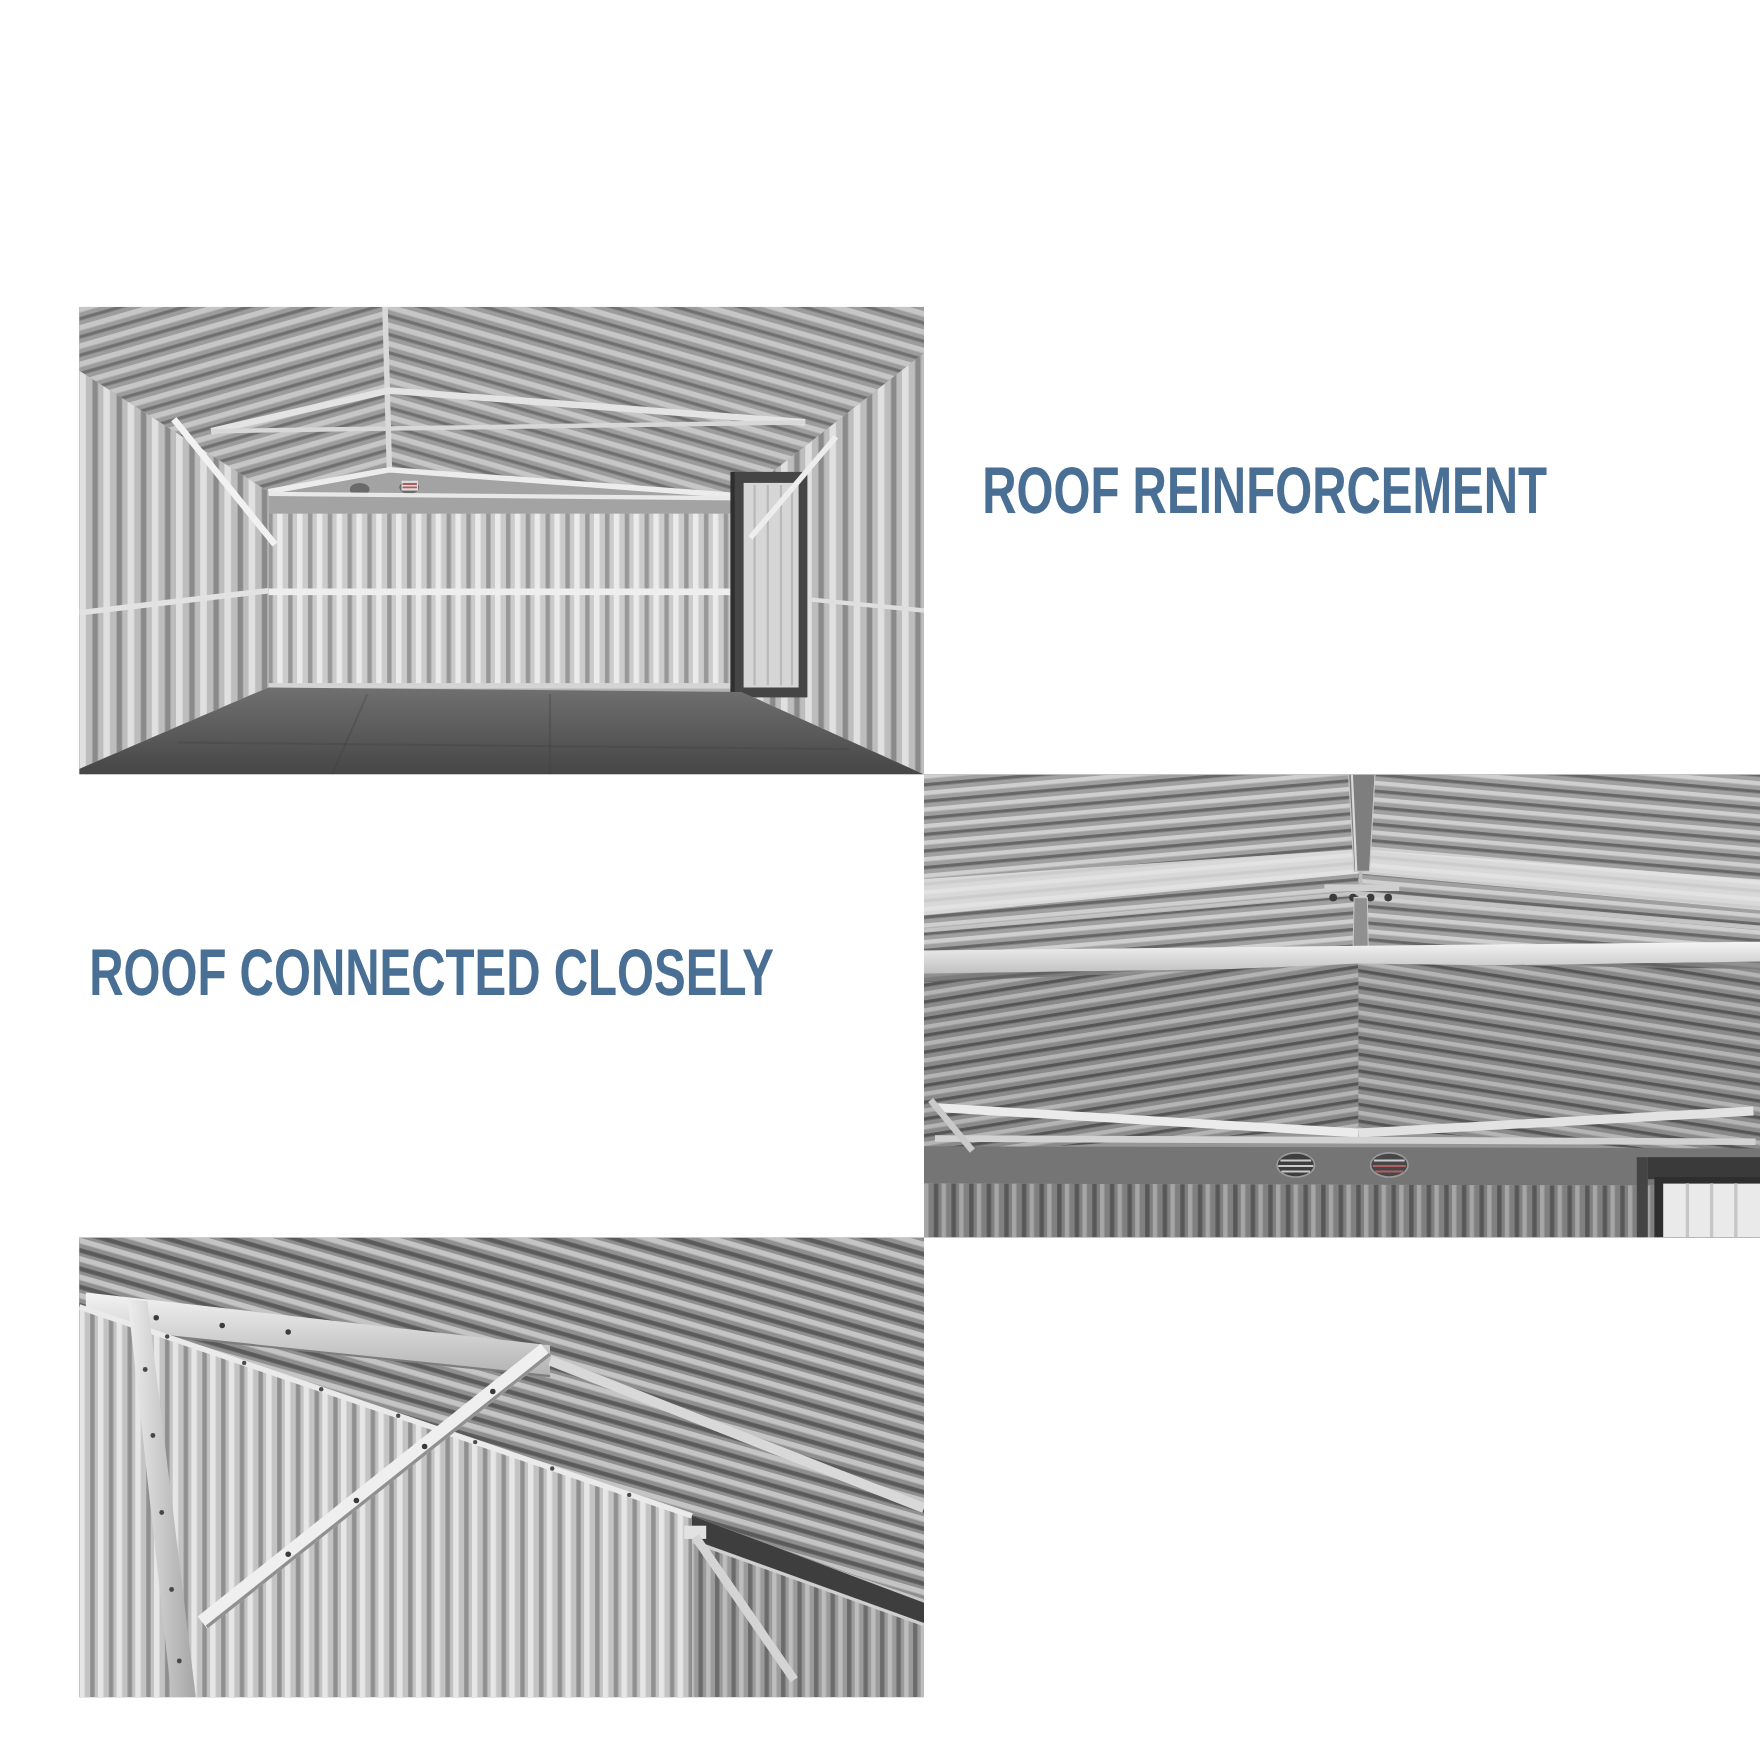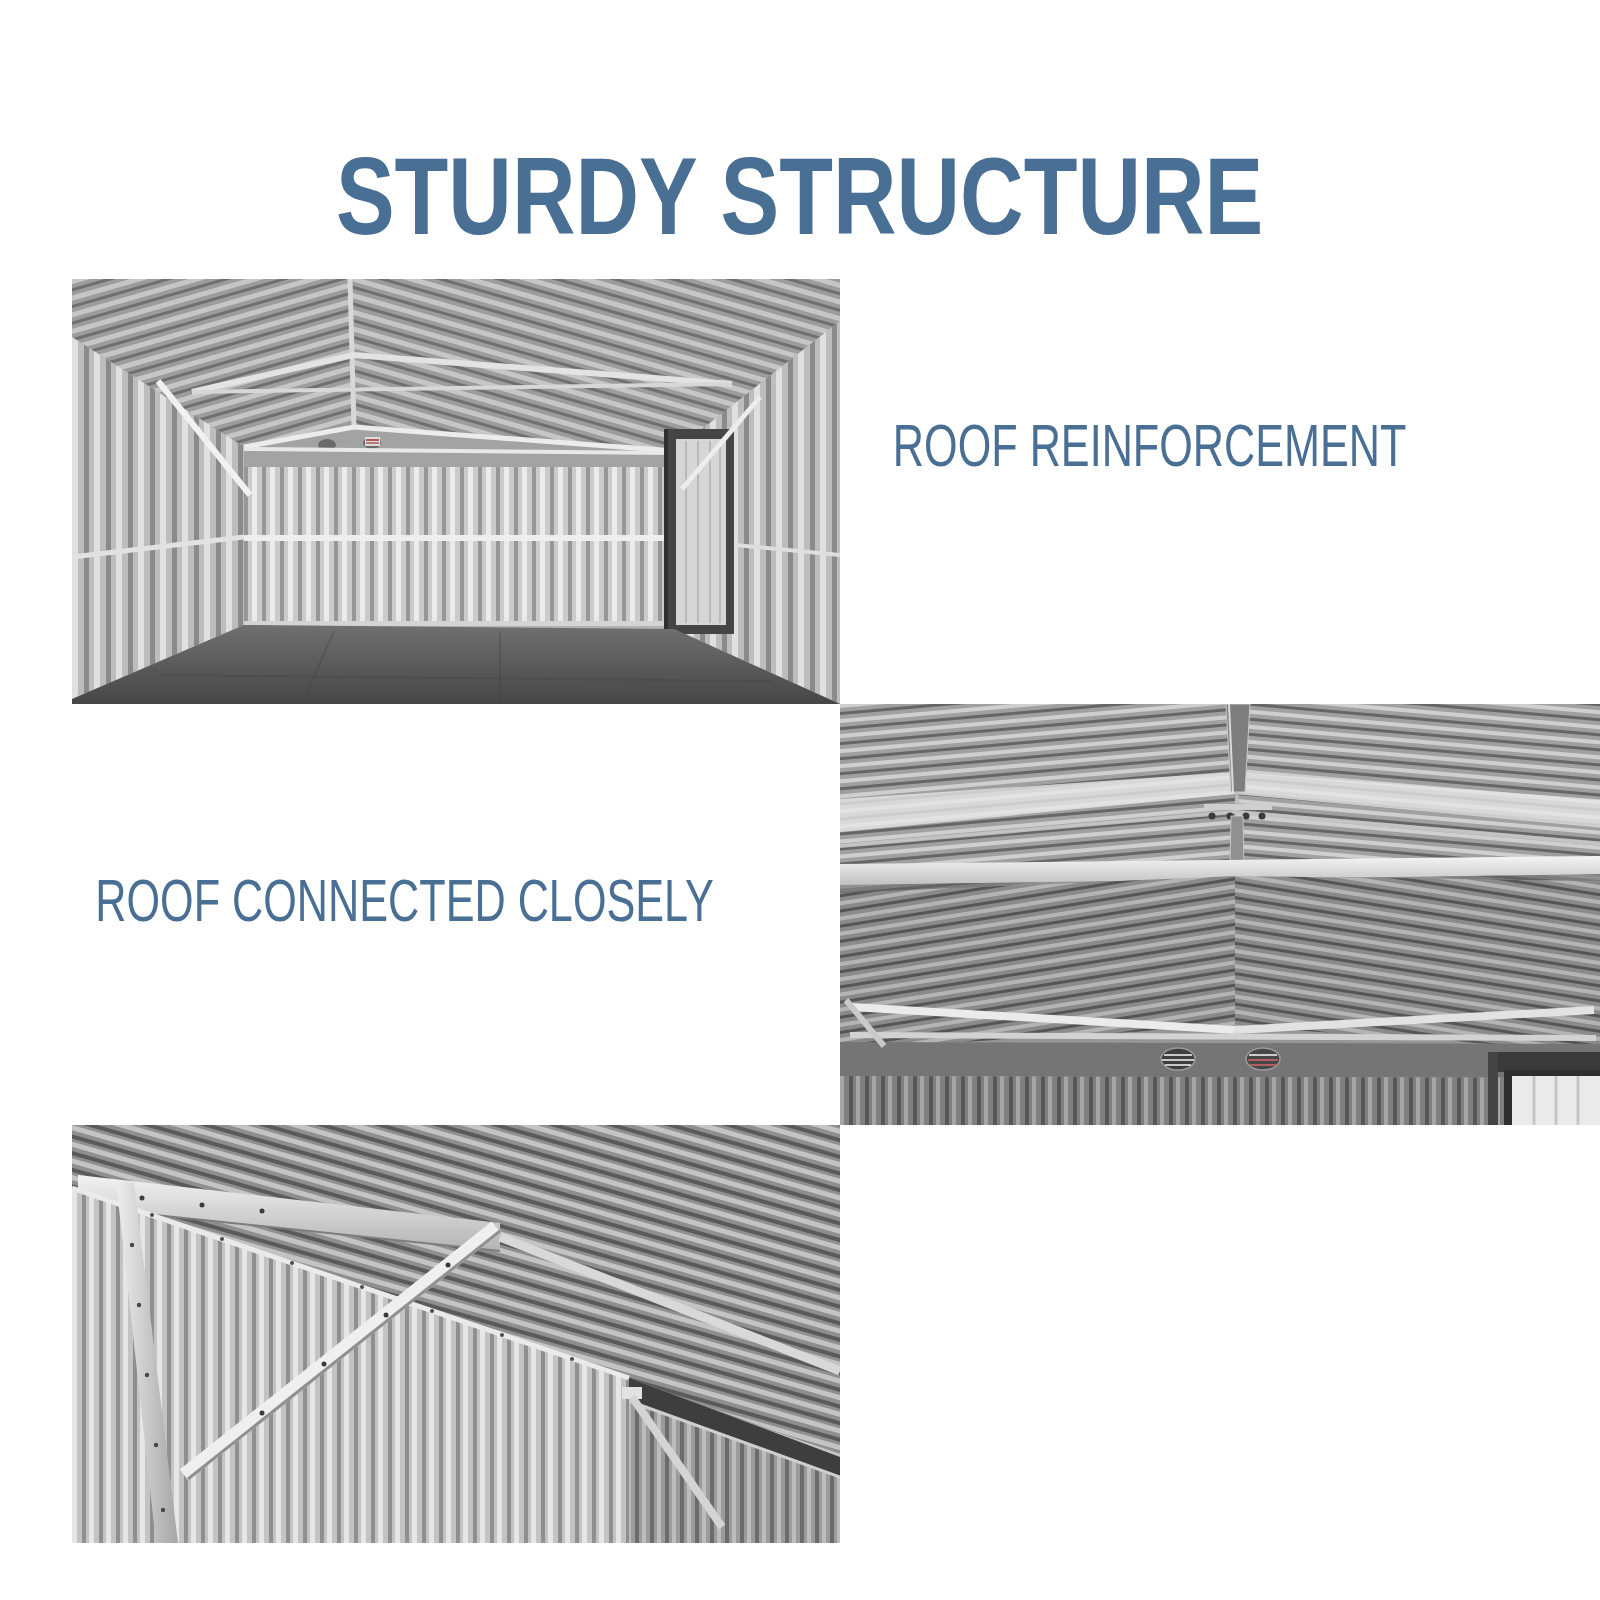--- a/index.html
+++ b/index.html
@@ -4,39 +4,36 @@
 <style>
   html,body{margin:0;padding:0;}
   body{width:1600px;height:1600px;background:#ffffff;overflow:hidden;
        font-family:"Liberation Sans", sans-serif;}
   .canvas{position:relative;width:1600px;height:1600px;background:#ffffff;}
   .title{position:absolute;left:0;right:0;top:47px;height:150px;
          display:flex;align-items:center;justify-content:center;
          font-size:110px;font-weight:bold;color:#4a6f94;letter-spacing:0px;white-space:nowrap;}
   .title .squeeze{display:inline-block;transform:scaleX(0.80);transform-origin:center;}
   .caption{position:absolute;display:flex;align-items:center;justify-content:center;
-           font-size:60px;font-weight:normal;color:#4a6f94;white-space:nowrap;text-align:left;}
+           font-size:60px;font-weight:bold;color:#4a6f94;white-space:nowrap;text-align:left;}
   .caption .squeeze{display:inline-block;transform:scaleX(0.72);transform-origin:center;line-height:60px;}
   .cap-roof-reinforcement{left:830px;top:406px;width:640px;height:80px;}
-  .cap-roof-connected{left:44px;top:845px;width:720px;height:80px;margin-top:16px;}
+  .cap-roof-connected{left:32px;top:845px;width:720px;height:80px;}
   .cap-triangle{left:845px;top:1272px;width:640px;height:122px;}
   .photo{position:absolute;overflow:hidden;background:#b0b0b0;}
   .photo svg{display:block;width:100%;height:100%;}
   .photo-interior{left:32px;top:263px;width:768px;height:425px;}
   .photo-roof{left:800px;top:688px;width:766px;height:421px;}
   .photo-brace{left:32px;top:1109px;width:768px;height:418px;}
 </style>
 </head>
 <body>
 
 <div class="canvas">
 
-  <h1 class="title">
-      <span class="squeeze">STURDY STRUCTURE</span>
-    </h1>
 
   <figure class="photo photo-interior" aria-label="Metal shed interior with gable roof trusses, corrugated walls, dark floor and open side door">
     <svg viewBox="0 0 768 425" preserveAspectRatio="none">
       <defs>
         <pattern id="a1" width="18" height="12" patternUnits="userSpaceOnUse">
           <rect width="18" height="12" fill="#cbcbcb"></rect>
             <rect width="5" height="12" fill="#ebebeb"></rect>
             <rect x="10" width="4" height="12" fill="#979797"></rect>
         </pattern>
         <pattern id="a2" width="22" height="12" patternUnits="userSpaceOnUse">

